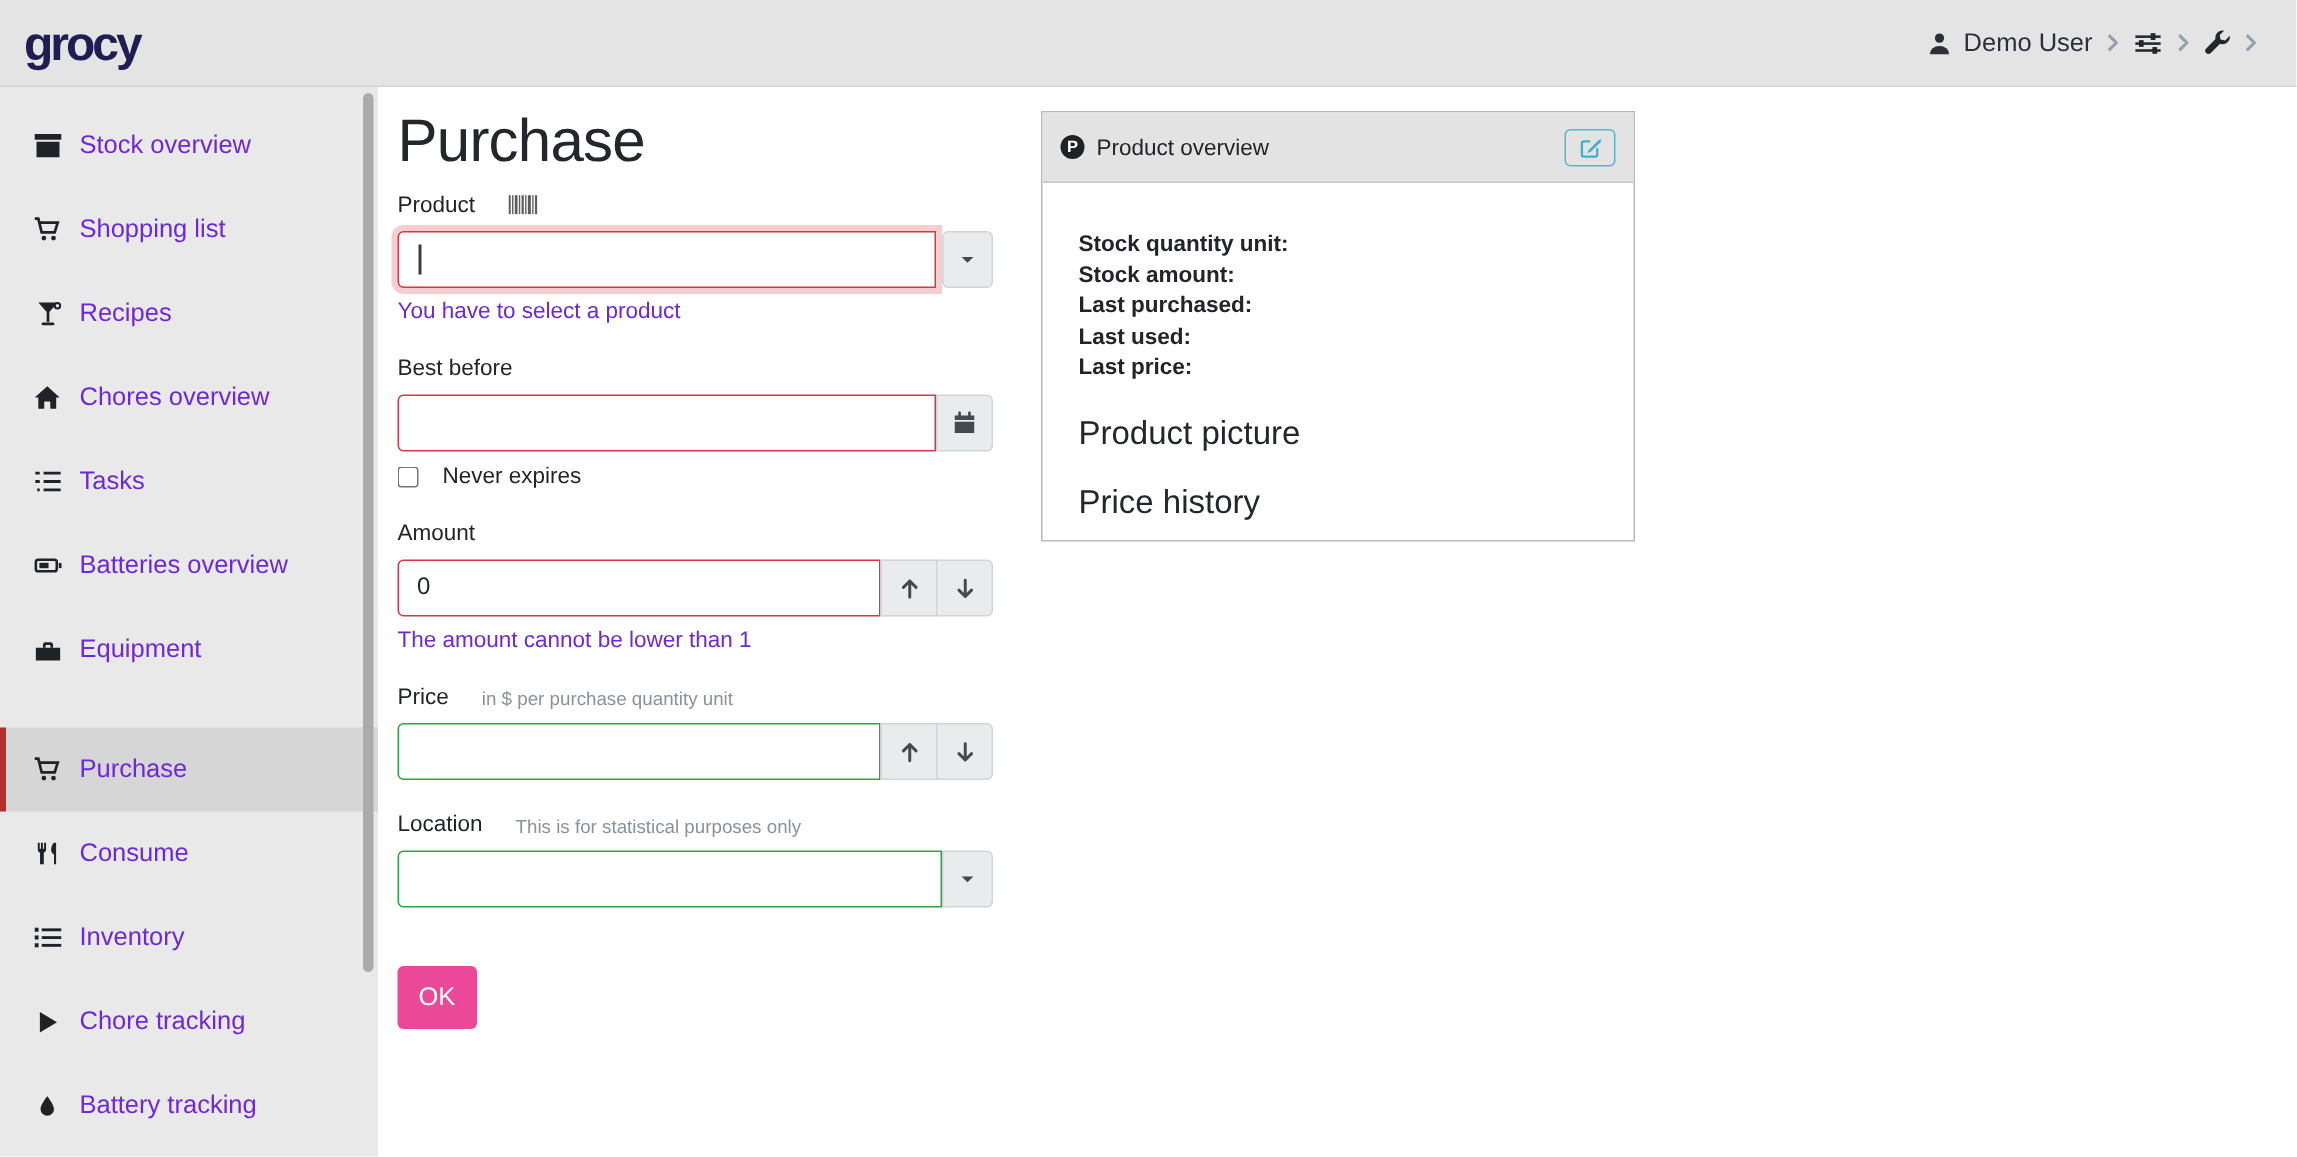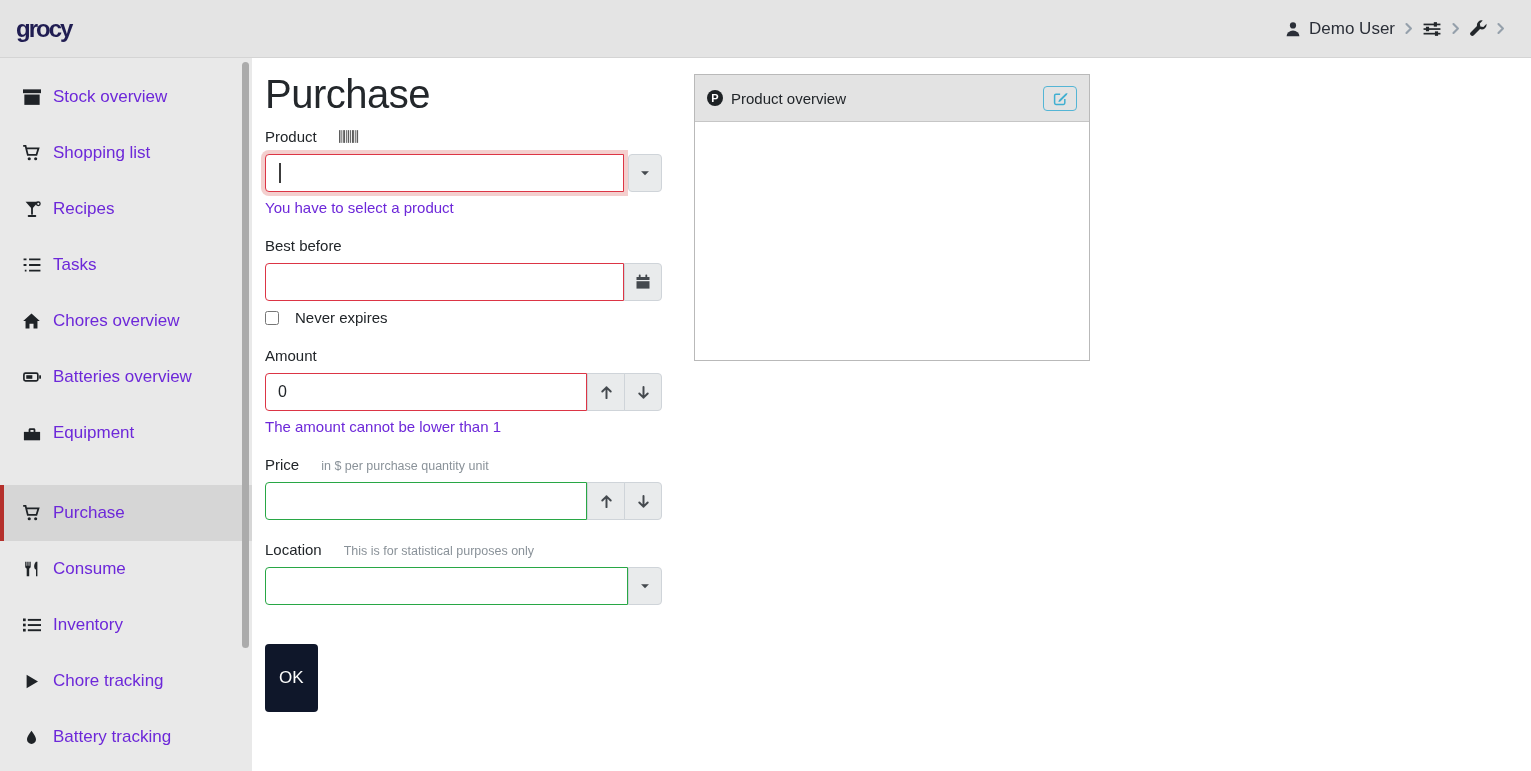--- a/index.html
+++ b/index.html
@@ -11,21 +11,21 @@
   }
   svg { display:block; }
 
   
   .topbar {
     height:58px; background:#e4e4e4; border-bottom:1px solid #d4d4d4;
     display:flex; align-items:center; justify-content:space-between;
     padding:0 24px 0 16px;
   }
   .logo {
-    font-size:24px; font-weight:bold; color:#201d52; letter-spacing:-2px;
+    font-size:32px; font-weight:bold; color:#201d52; letter-spacing:-2px;
     cursor:pointer; line-height:1;
   }
   .topbar-right { display:flex; align-items:center; gap:7px; }
   .tb-user { display:flex; align-items:center; gap:8px; font-size:17px; color:#2b2f38; cursor:pointer; }
   .tb-iconbtn { display:flex; align-items:center; color:#23272b; cursor:pointer; background:none; border:none; padding:0; }
   .chev { color:#95a0ab; }
 
   
   .app { display:flex; height:713px; }
   .sidebar {
@@ -78,22 +78,22 @@
   .addon-btn.last { border-radius:0 4px 4px 0; }
   .addon-btn.w34 { width:34px; margin-left:4px; border-radius:4px; }
   .addon-btn.w38 { width:38px; }
 
   .err { color:#6d28d9; font-size:15px; margin-top:7px; }
 
   .checkbox-row { display:flex; align-items:center; gap:16px; margin-top:8px; font-size:15px; color:#212529; }
   .checkbox-row input { width:14px; height:14px; margin:0; cursor:pointer; }
 
   .btn-ok {
-    margin-top:18px; background:#0f172a; border:none; color:#fdfefd;
-    font-size:17px; font-family:inherit; padding:24px 14px; border-radius:4px; cursor:pointer;
+    margin-top:18px; background:#ec4899; border:none; color:#fdfefd;
+    font-size:17px; font-family:inherit; padding:11px 14px; border-radius:4px; cursor:pointer;
   }
 
   
   .overview-card {
     width:396px; margin:16px 0 0 32px; background:#fff;
     border:1px solid #b9b9b9; height:287px;
   }
   .card-header {
     height:47px; background:#e3e3e3; border-bottom:1px solid #c6c6c6;
     display:flex; align-items:center; gap:8px; padding:0 12px;
@@ -193,34 +193,34 @@
             <path d="M2.3 1.5h11.4L8 8z"></path>
             <rect x="7.2" y="7" width="1.6" height="6"></rect>
             <rect x="4.2" y="13.4" width="7.6" height="1.6" rx="0.8"></rect>
             <circle cx="13.6" cy="3.4" r="1.6" fill="none" stroke="currentColor" stroke-width="1.2"></circle>
           </svg>
       </span>
       <span>Recipes</span>
     </div>
     <div class="nav-item">
       <span class="icn">
+        <svg width="19" height="18" viewBox="0 0 16 16" fill="currentColor">
+            <path d="M8 1.3 15.4 8h-2.1v6.6H9.8v-4.2H6.2v4.2H2.7V8H.6z"></path>
+          </svg>
+      </span>
+      <span>Chores overview</span>
+    </div>
+    <div class="nav-item">
+      <span class="icn">
         <svg width="18" height="18" viewBox="0 0 16 16" fill="none" stroke="currentColor" stroke-width="1.7">
             <path d="M5.4 3h10.1M5.4 8h10.1M5.4 13h10.1"></path>
             <path d="M.5 3h2.6M.5 8h2.6M1.6 13h1.5"></path>
           </svg>
       </span>
       <span>Tasks</span>
-    </div>
-    <div class="nav-item">
-      <span class="icn">
-        <svg width="19" height="18" viewBox="0 0 16 16" fill="currentColor">
-            <path d="M8 1.3 15.4 8h-2.1v6.6H9.8v-4.2H6.2v4.2H2.7V8H.6z"></path>
-          </svg>
-      </span>
-      <span>Chores overview</span>
     </div>
     <div class="nav-item">
       <span class="icn">
         <svg width="20" height="18" viewBox="0 0 16 16">
             <rect x="0.8" y="4.6" width="12.4" height="6.8" rx="1.4" fill="none" stroke="currentColor" stroke-width="1.5"></rect>
             <rect x="14.4" y="6.5" width="1.6" height="3" fill="currentColor"></rect>
             <rect x="2.9" y="6.4" width="5.4" height="3.2" fill="currentColor"></rect>
           </svg>
       </span>
       <span>Batteries overview</span>
@@ -424,15 +424,24 @@
         <span>Product overview</span>
         <button class="edit-btn">
           <span>
             <svg width="15" height="15" viewBox="0 0 16 16">
                 <path d="M12.6 8.4v4.4a1.5 1.5 0 0 1-1.5 1.5H3.2a1.5 1.5 0 0 1-1.5-1.5V4.9a1.5 1.5 0 0 1 1.5-1.5h4.4" fill="none" stroke="currentColor" stroke-width="1.6"></path>
                 <path d="M6.4 9.7 13.5 2.6l2-.6-.6 2-7.1 7.1-2.1.7z" fill="currentColor"></path>
               </svg>
           </span>
         </button>
       </div>
+      <div class="card-body">
+        <div class="ov-field">Stock quantity unit:</div>
+        <div class="ov-field">Stock amount:</div>
+        <div class="ov-field">Last purchased:</div>
+        <div class="ov-field">Last used:</div>
+        <div class="ov-field">Last price:</div>
+        <div class="ov-section">Product picture</div>
+        <div class="ov-section">Price history</div>
+      </div>
     </aside>
   </main>
 </div>
 
 </body></html>

